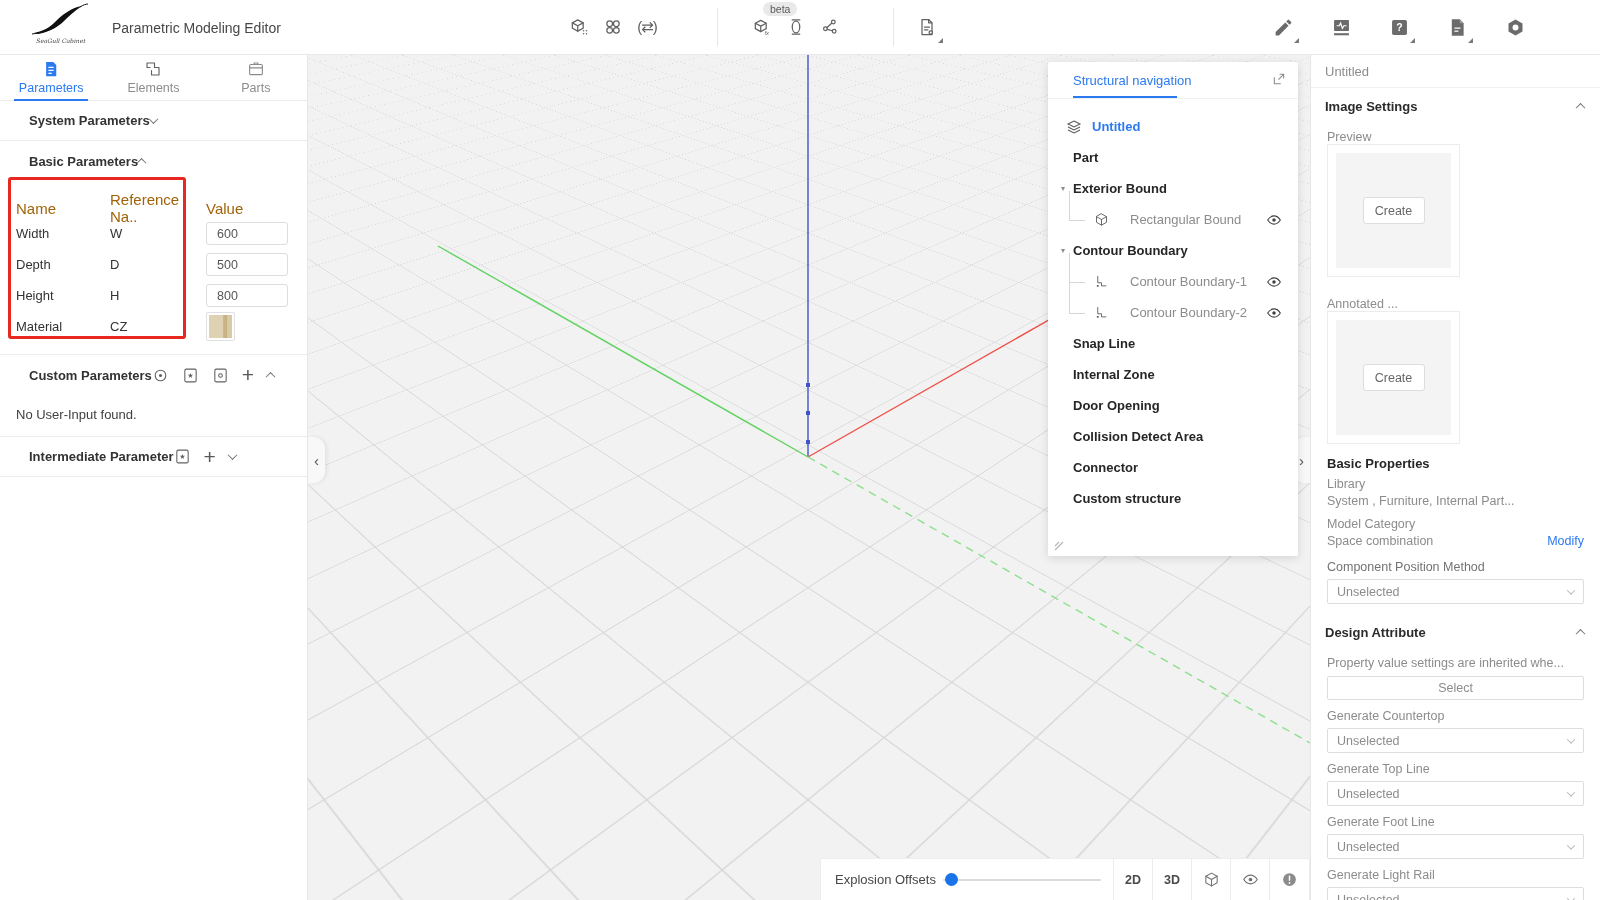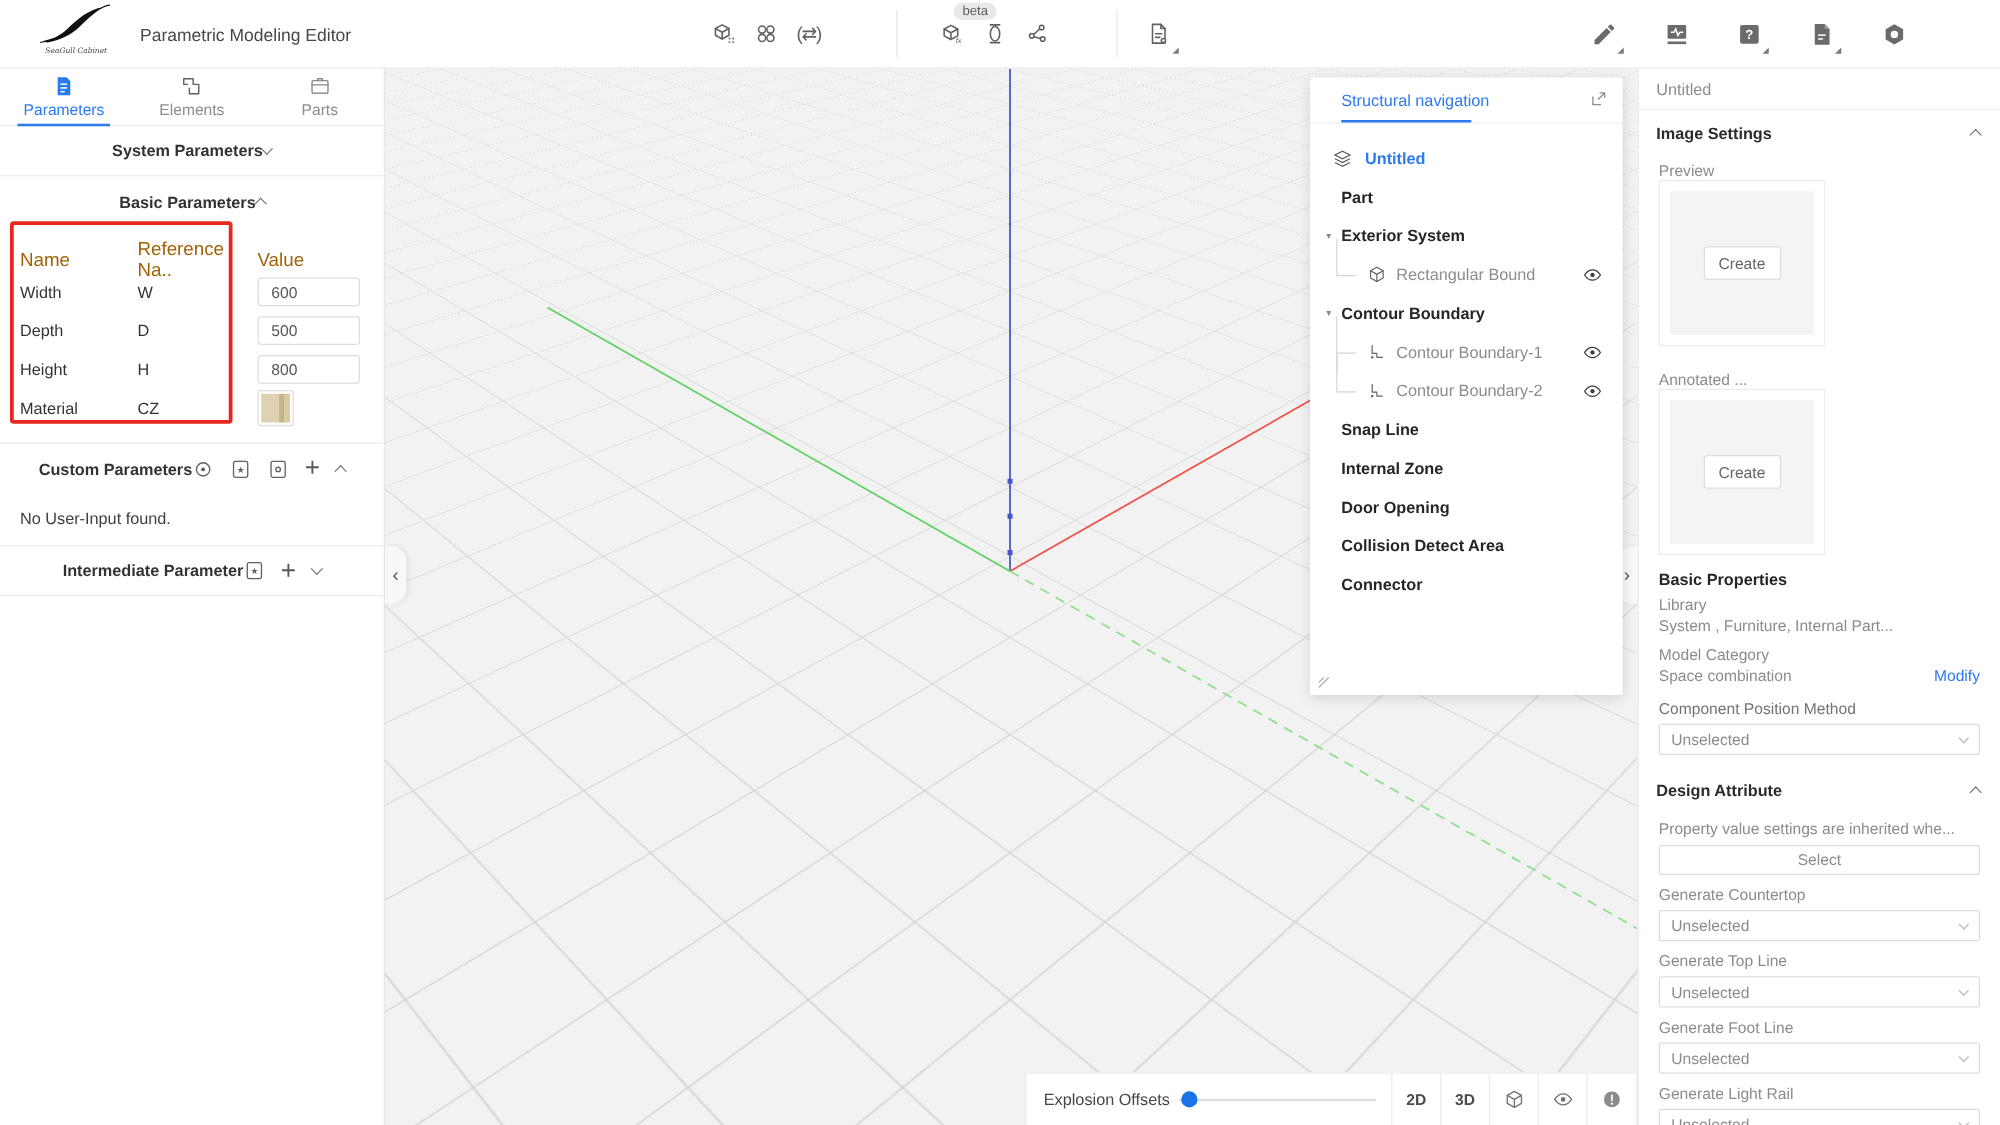--- a/index.html
+++ b/index.html
@@ -31,21 +31,21 @@
 
   
   .left-panel { position:absolute; left:0; top:55px; width:308px; height:845px; background:#fff;
                 border-right:1px solid #e6e6e6; z-index:20; }
   .tabs { display:flex; height:46px; border-bottom:1px solid #ececec; }
   .tab { flex:1; display:flex; flex-direction:column; align-items:center; justify-content:center; gap:3px;
          color:#8c8c8c; font-size:12.5px; cursor:pointer; position:relative; }
   .tab.active { color:#2b7af0; }
   .tab.active::after { content:""; position:absolute; left:50%; bottom:-1px; width:74px; height:2.5px;
                        background:#2b7af0; transform:translateX(-50%); }
-  .section-row { height:40px; display:flex; align-items:center; justify-content:center;
+  .section-row { height:40px; display:flex; align-items:center; justify-content:flex-start;
                  padding:0 29px; cursor:pointer; }
   .section-row.bordered { border-bottom:1px solid #ececec; }
   .section-title { font-weight:bold; font-size:13px; color:#333; }
   .chev { display:inline-block; width:7px; height:7px; border-right:1.6px solid #737373; border-bottom:1.6px solid #737373; }
   .chev.down { transform:rotate(45deg) translate(-1px,-1px); }
   .chev.up { transform:rotate(-135deg) translate(-1px,-1px); }
   .sec-icons { display:flex; align-items:center; gap:13px; }
   .plus-glyph { font-size:21px; font-weight:400; color:#595959; line-height:18px; }
   .param-table { padding:10px 16px 12px; position:relative; }
   .pt-row { display:grid; grid-template-columns:94px 96px 1fr; align-items:center; height:31px; }
@@ -84,21 +84,21 @@
   .nav-title-bar { position:absolute; left:25px; bottom:0; width:104px; height:2.5px; background:#2b7af0; }
   .nav-expand { position:absolute; right:12px; top:10px; cursor:pointer; }
   .nav-body { padding:12px 0 0; position:relative; height:calc(100% - 37px); }
   .trow { position:relative; height:31px; display:flex; align-items:center; cursor:pointer; }
   .trow .caret { position:absolute; left:13px; font-size:8px; color:#8c8c8c; }
   .t-bold { font-weight:bold; color:#262626; font-size:13px; }
   .t-root-label { font-weight:bold; color:#2b7af0; font-size:13px; }
   .t-child-label { color:#8c8c8c; font-size:13px; }
   .pad-a { padding-left:18px; gap:10px; }
   .pad-b { padding-left:25px; }
-  .trow.child { padding-left:46px; gap:8px; }
+  .trow.child { padding-left:46px; gap:21px; }
   .trow.child::before { content:""; position:absolute; left:21px; top:-13px; height:calc(50% + 13px);
                         border-left:1px solid #d6d6d6; }
   .trow.child.elbow-mid::before { height:calc(100% + 13px); }
   .trow.child::after { content:""; position:absolute; left:21px; top:50%; width:16px;
                        border-top:1px solid #d6d6d6; }
   .t-eye { position:absolute; right:16px; top:50%; transform:translateY(-50%); cursor:pointer; }
   .nav-resize { position:absolute; left:6px; bottom:5px; }
 
   
   .right-panel { position:absolute; left:1310px; top:55px; width:290px; height:845px; background:#fff;
@@ -385,21 +385,21 @@
         <path d="M12 3l9 4.5-9 4.5-9-4.5z" fill="none" stroke="#5a5a5a" stroke-width="1.6"></path>
         <path d="M3 12l9 4.5 9-4.5M3 16.5L12 21l9-4.5" fill="none" stroke="#5a5a5a" stroke-width="1.6"></path>
       </svg>
       <span class="t-root-label">Untitled</span>
     </div>
     <div class="trow pad-b">
       <span class="t-bold">Part</span>
     </div>
     <div class="trow pad-b">
       <span class="caret">▾</span>
-      <span class="t-bold">Exterior System</span>
+      <span class="t-bold">Exterior Bound</span>
     </div>
     <div class="trow child elbow-end">
       <svg width="15" height="15" viewBox="0 0 24 24" class="ico-stroke">
         <path d="M12 3l8 4.5v9L12 21l-8-4.5v-9z"></path>
           <path d="M4 7.5l8 4.5 8-4.5M12 12v9"></path>
       </svg>
       <span class="t-child-label">Rectangular Bound</span>
       <span class="t-eye">
         <svg width="16" height="16" viewBox="0 0 24 24">
             <path d="M2.5 12S6.5 5.8 12 5.8 21.5 12 21.5 12 17.5 18.2 12 18.2 2.5 12 2.5 12z" fill="none" stroke="#404040" stroke-width="1.6"></path>
@@ -445,20 +445,23 @@
     </div>
     <div class="trow pad-b">
       <span class="t-bold">Door Opening</span>
     </div>
     <div class="trow pad-b">
       <span class="t-bold">Collision Detect Area</span>
     </div>
     <div class="trow pad-b">
       <span class="t-bold">Connector</span>
     </div>
+    <div class="trow pad-b">
+      <span class="t-bold">Custom structure</span>
+    </div>
     <svg class="nav-resize" width="10" height="10" viewBox="0 0 10 10">
       <path d="M1 9L9 1M1 5L5 1" stroke="#b5b5b5" stroke-width="1.1"></path>
     </svg>
   </div>
 </div>
 
 <div class="right-panel">
   <div class="rp-doc-title">Untitled</div>
 
   <div class="rp-section-head">

